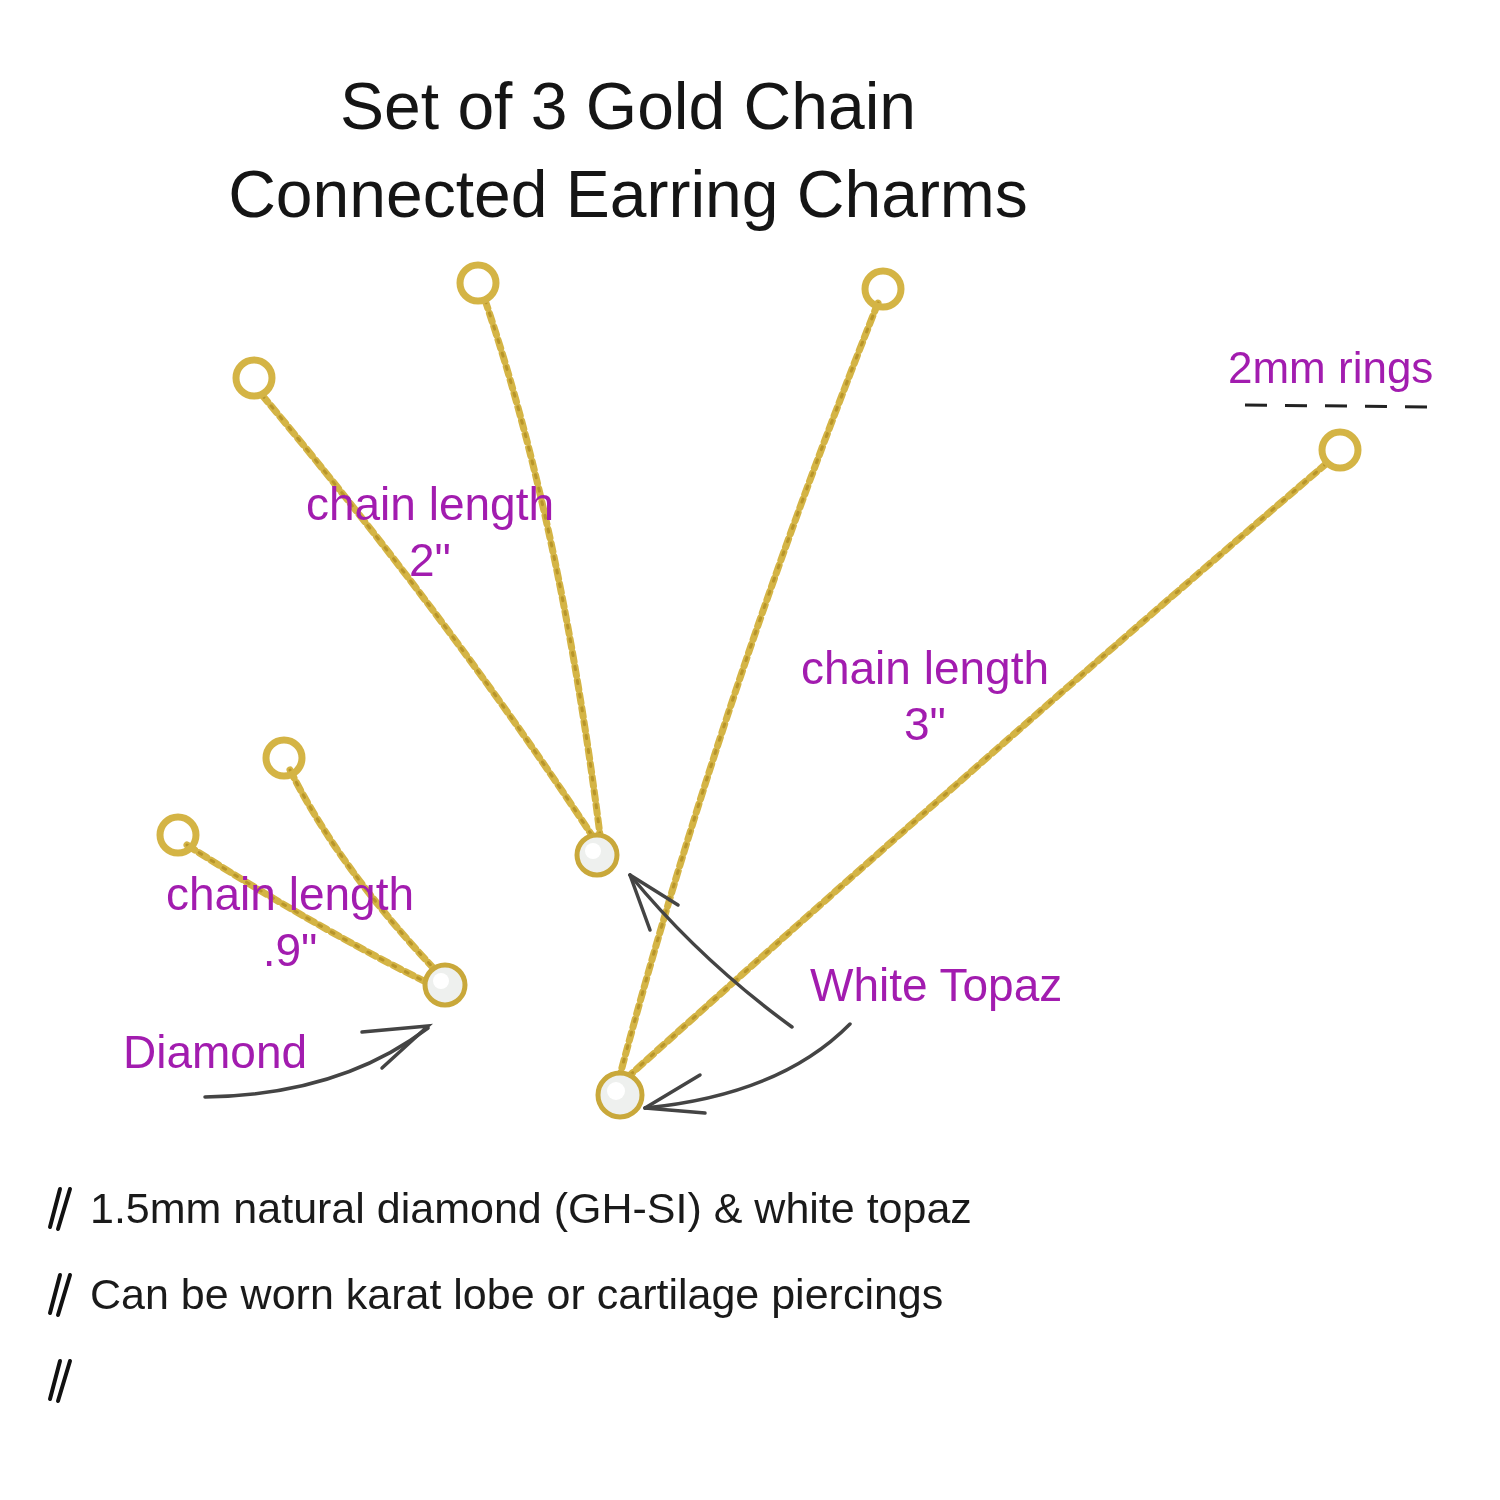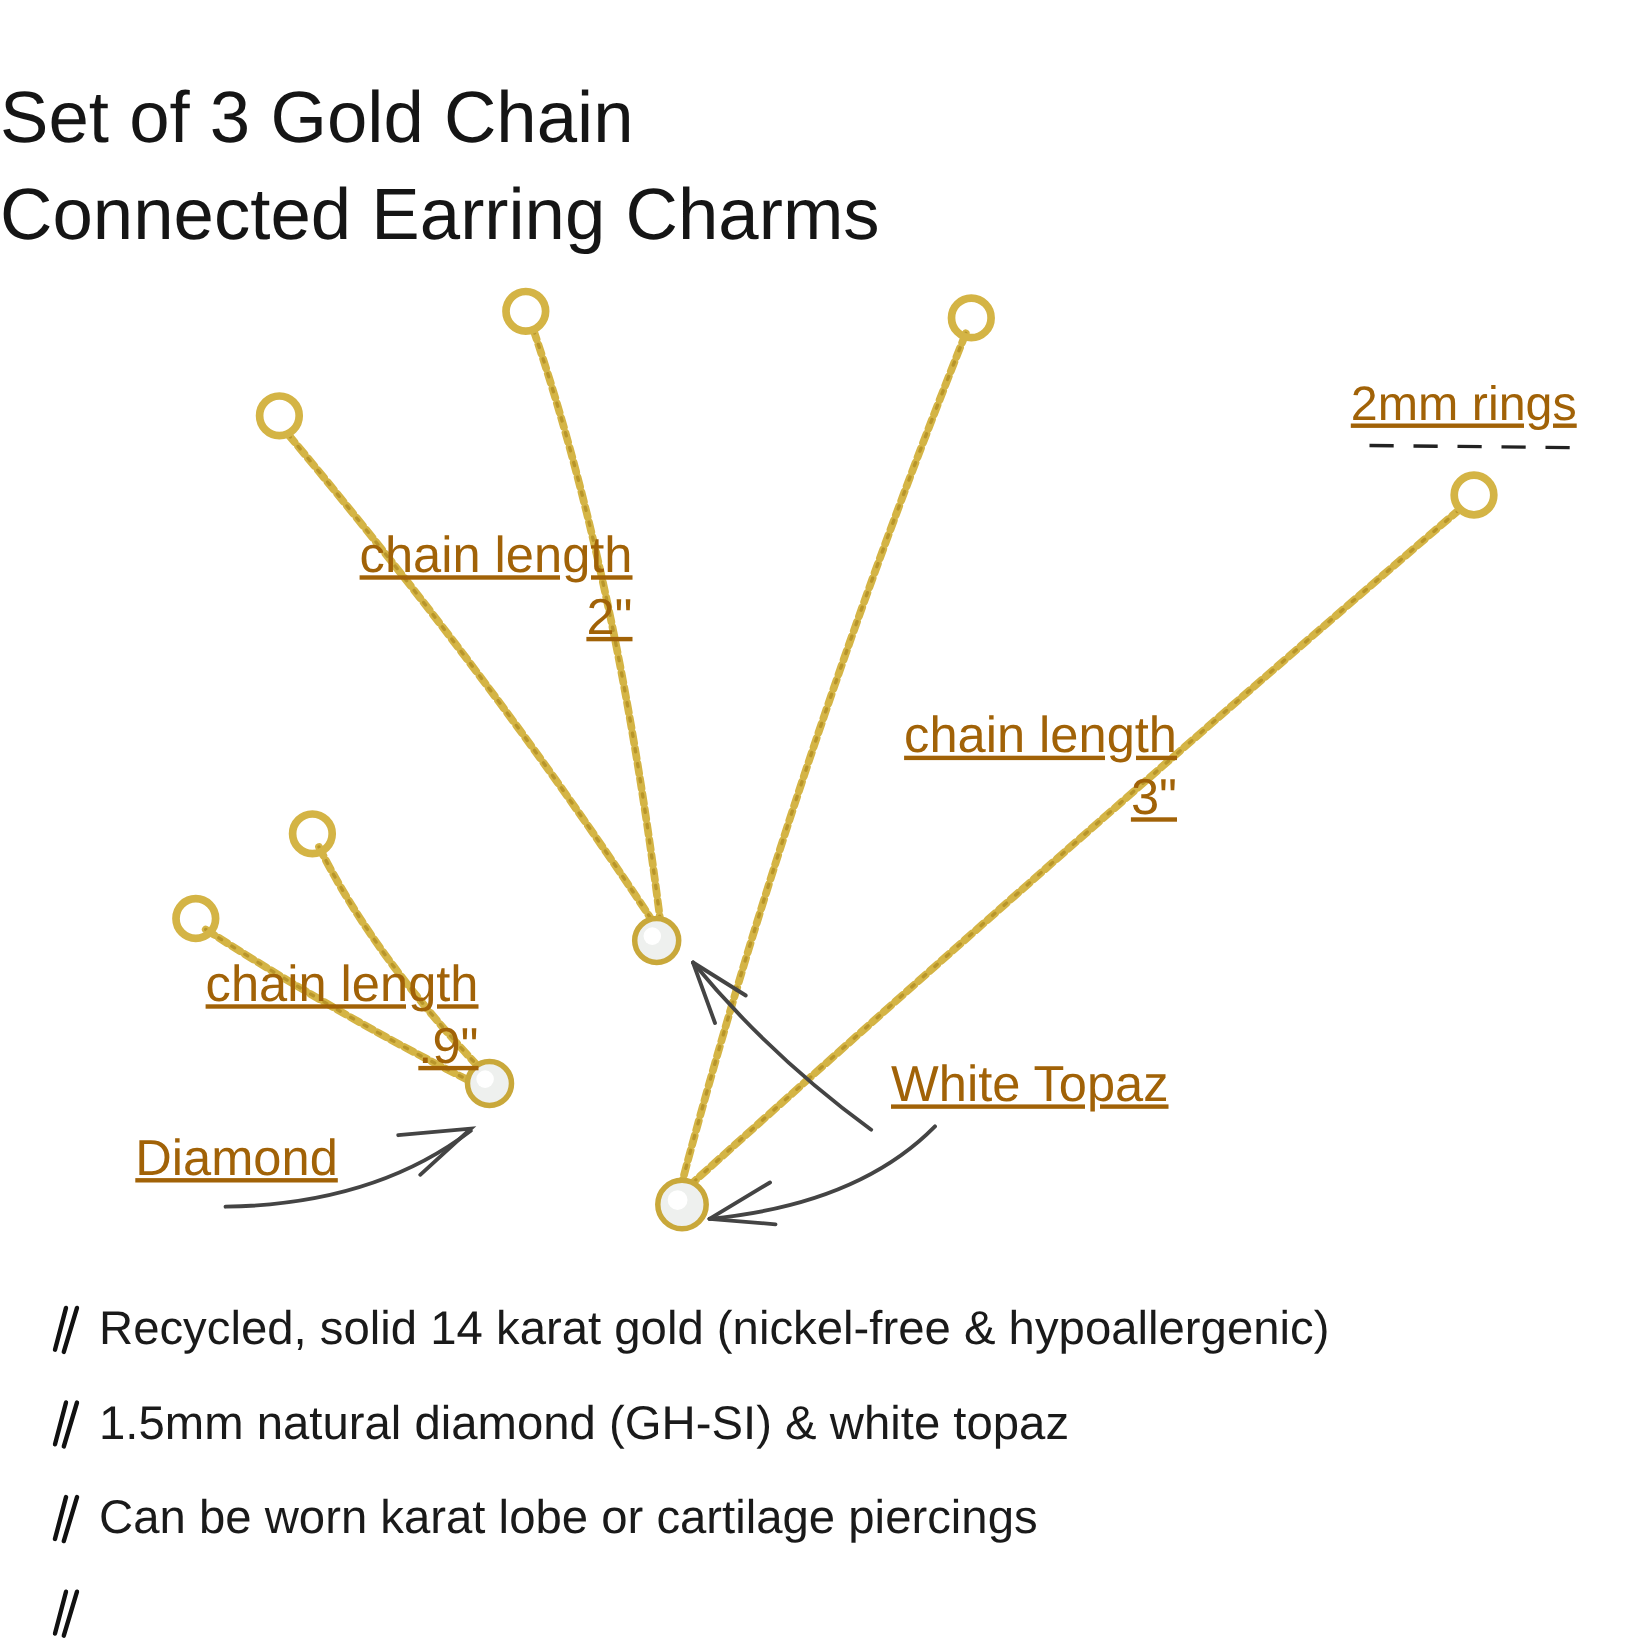--- a/index.html
+++ b/index.html
@@ -1,22 +1,22 @@
 <!DOCTYPE html>
 <html><head>
 <meta charset="utf-8">
 <style>
   html, body { margin:0; padding:0; background:#ffffff; }
   body { width:1500px; height:1500px; position:relative; overflow:hidden;
          font-family:"Liberation Sans", "DejaVu Sans", sans-serif; color:#111; }
-  .title { position:absolute; left:0; width:1256px; top:62px; 
+  .title { position:absolute; left:0; width:1256px; top:62px; text-align:center;
            font-size:66px; font-weight:300; line-height:88px; letter-spacing:0px; color:#151515; }
   .title div { white-space:nowrap; }
   .art { position:absolute; left:0; top:0; width:1500px; height:1150px; }
-  .lbl { position:absolute; font-size:46px; line-height:56px; color:#a16207; text-align:right; white-space:nowrap;text-decoration:underline; }
+  .lbl { position:absolute; font-size:46px; line-height:56px; color:#a21caf; text-align:center; white-space:nowrap; }
   .features { position:absolute; left:44px; top:1165px; }
   .feat { display:flex; align-items:center; height:86px; font-size:43px; color:#1a1a1a; white-space:nowrap; }
   .feat .mark { width:42px; height:50px; margin-right:4px; }
 </style>
 </head>
 <body>
 
 <div class="title">
   <div>Set of 3 Gold Chain</div>
   <div>Connected Earring Charms</div>
@@ -104,26 +104,20 @@
 
 <div class="lbl" style="left:1228px; top:340px; font-size:44px;">2mm rings</div>
 <div class="lbl" style="left:123px; top:1024px;">Diamond</div>
 <div class="lbl" style="left:810px; top:957px;">White Topaz</div>
 
 <div class="features">
   <div class="feat">
     <svg class="mark" viewBox="0 0 42 50">
         <path d="M16 6 L6 44 M26 6 L14 46" stroke="#111" stroke-width="4" stroke-linecap="round" fill="none"></path>
       </svg>
-    <span>Recycled, solid 14 karat gold (nickel-free &amp; hypoallergenic)</span>
-  </div>
-  <div class="feat">
-    <svg class="mark" viewBox="0 0 42 50">
-        <path d="M16 6 L6 44 M26 6 L14 46" stroke="#111" stroke-width="4" stroke-linecap="round" fill="none"></path>
-      </svg>
     <span>1.5mm natural diamond (GH-SI) &amp; white topaz</span>
   </div>
   <div class="feat">
     <svg class="mark" viewBox="0 0 42 50">
         <path d="M16 6 L6 44 M26 6 L14 46" stroke="#111" stroke-width="4" stroke-linecap="round" fill="none"></path>
       </svg>
     <span>Can be worn karat lobe or cartilage piercings</span>
   </div>
   <div class="feat">
     <svg class="mark" viewBox="0 0 42 50">

